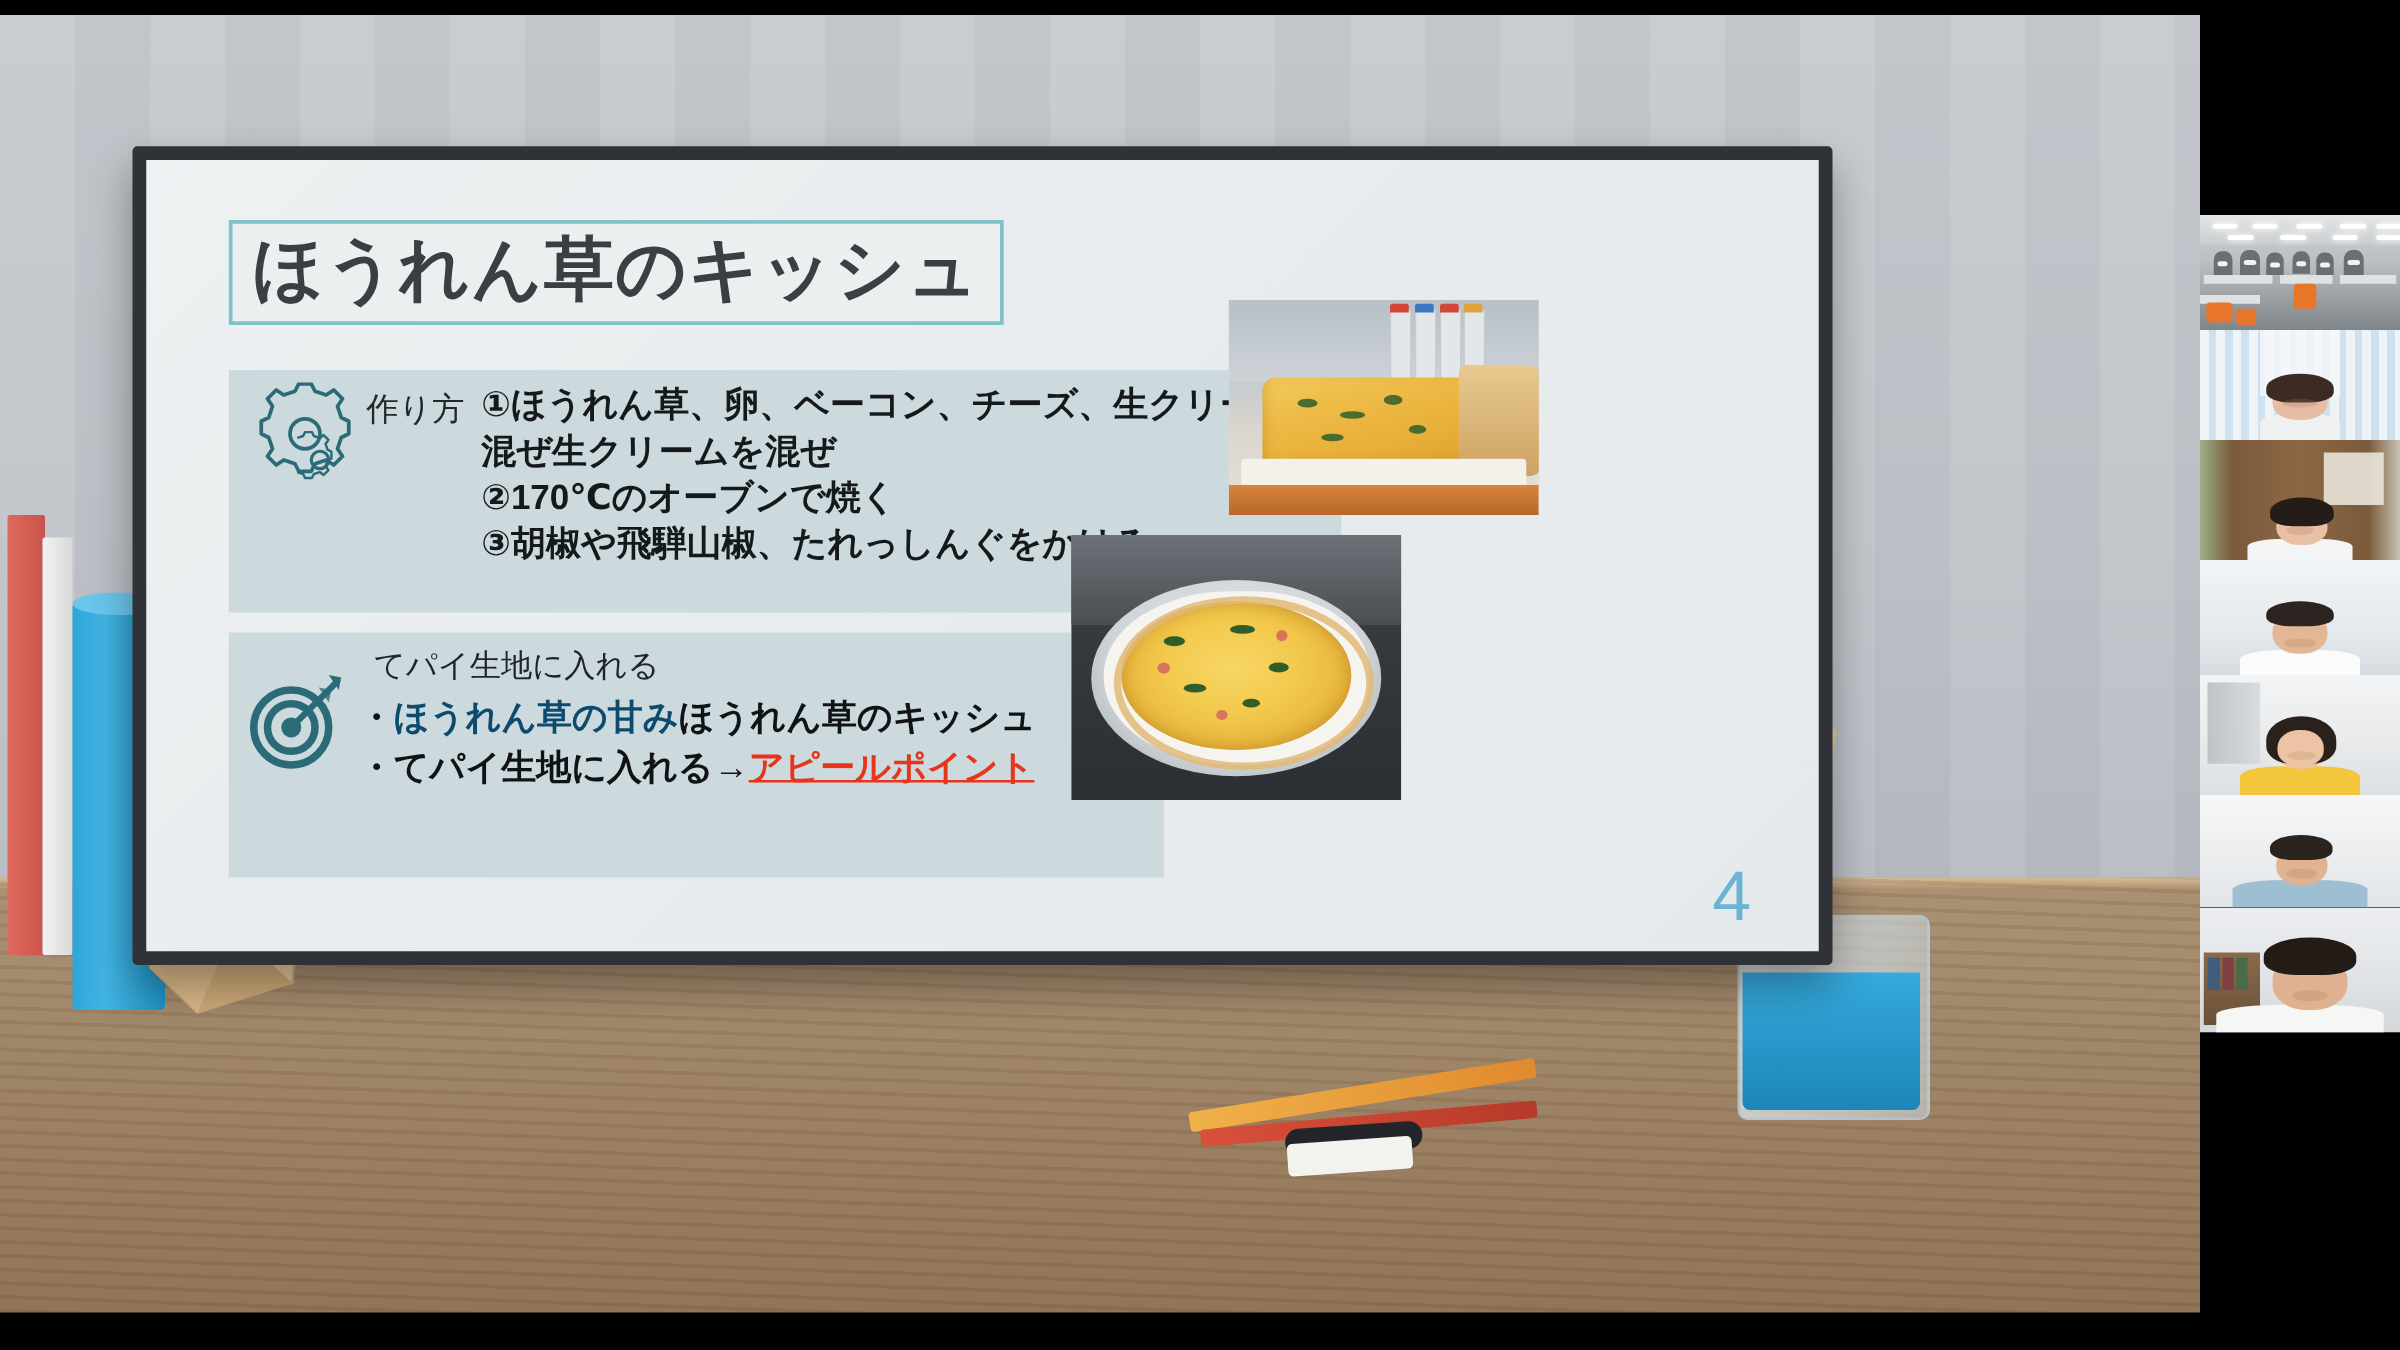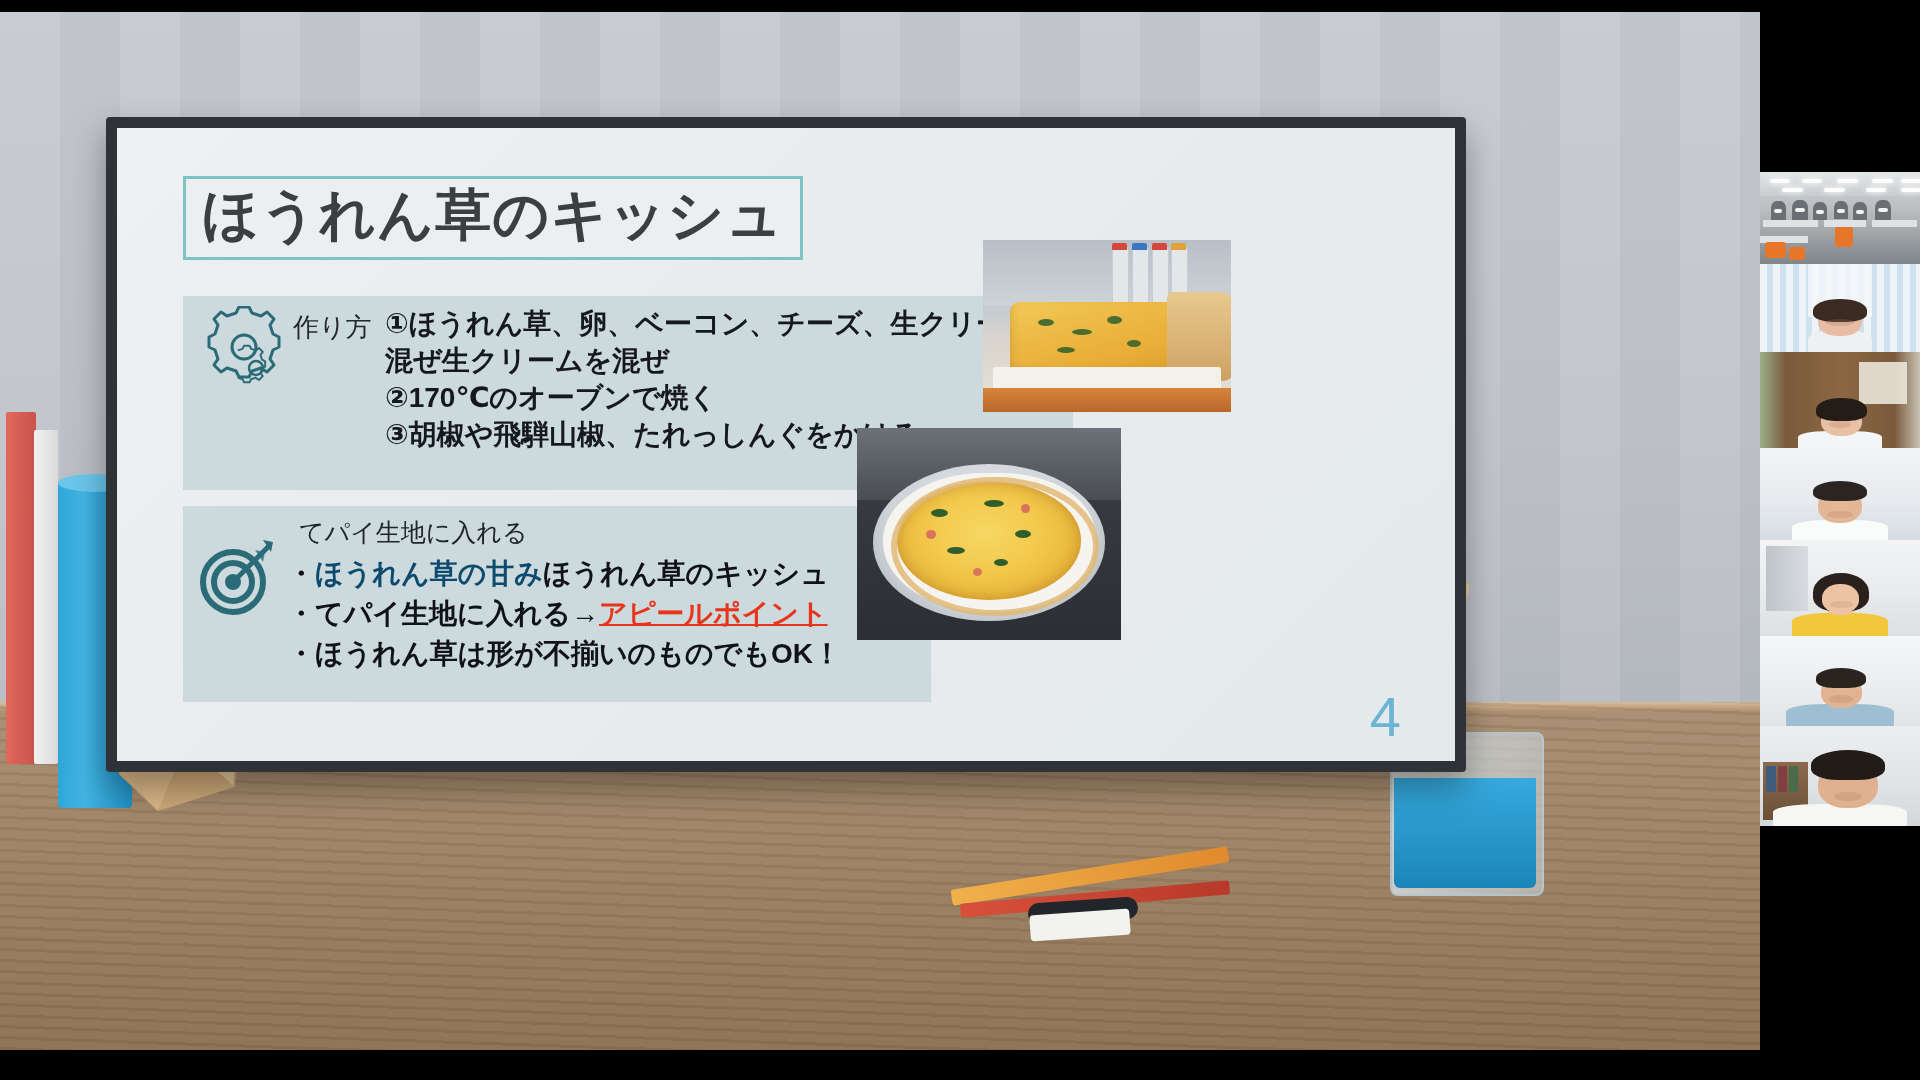--- a/index.html
+++ b/index.html
@@ -283,23 +283,20 @@
                 <path d="M62 14 L72 16 L70 26 Z" fill="#2b6b78" opacity=".8"></path>
               </svg>
             </div>
             <div id="appeal-label">てパイ生地に入れる</div>
             <div id="appeal-list">
               <div class="bullet-line">
                 <span>・</span><span class="red">ほうれん草の甘み</span><span>ほうれん草のキッシュ</span>
               </div>
               <div class="bullet-line">
                 <span>・</span><span>てパイ生地に入れる→</span><span class="red-ul">アピールポイント</span>
-              </div>
-              <div class="bullet-line">
-                <span>・</span><span>ほうれん草は形が不揃いのものでもOK！</span>
               </div>
             </div>
           </div>
 
           <div class="photo" id="photo-quiche-slice">
             <div class="q1-bg"></div>
             <div class="q1-shelf"></div>
             <div class="q1-bottle" style="left:52%"></div>
               <div class="q1-cap" style="left:52%;top:2%;background:#d4463a"></div>
             <div class="q1-bottle" style="left:60%"></div>

